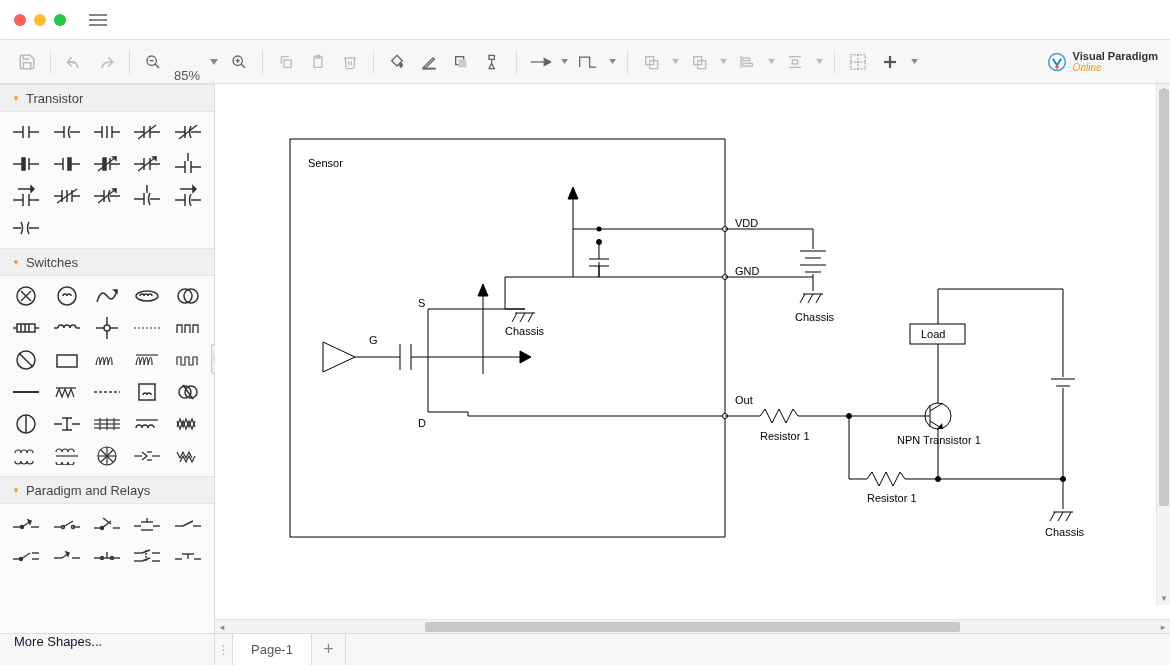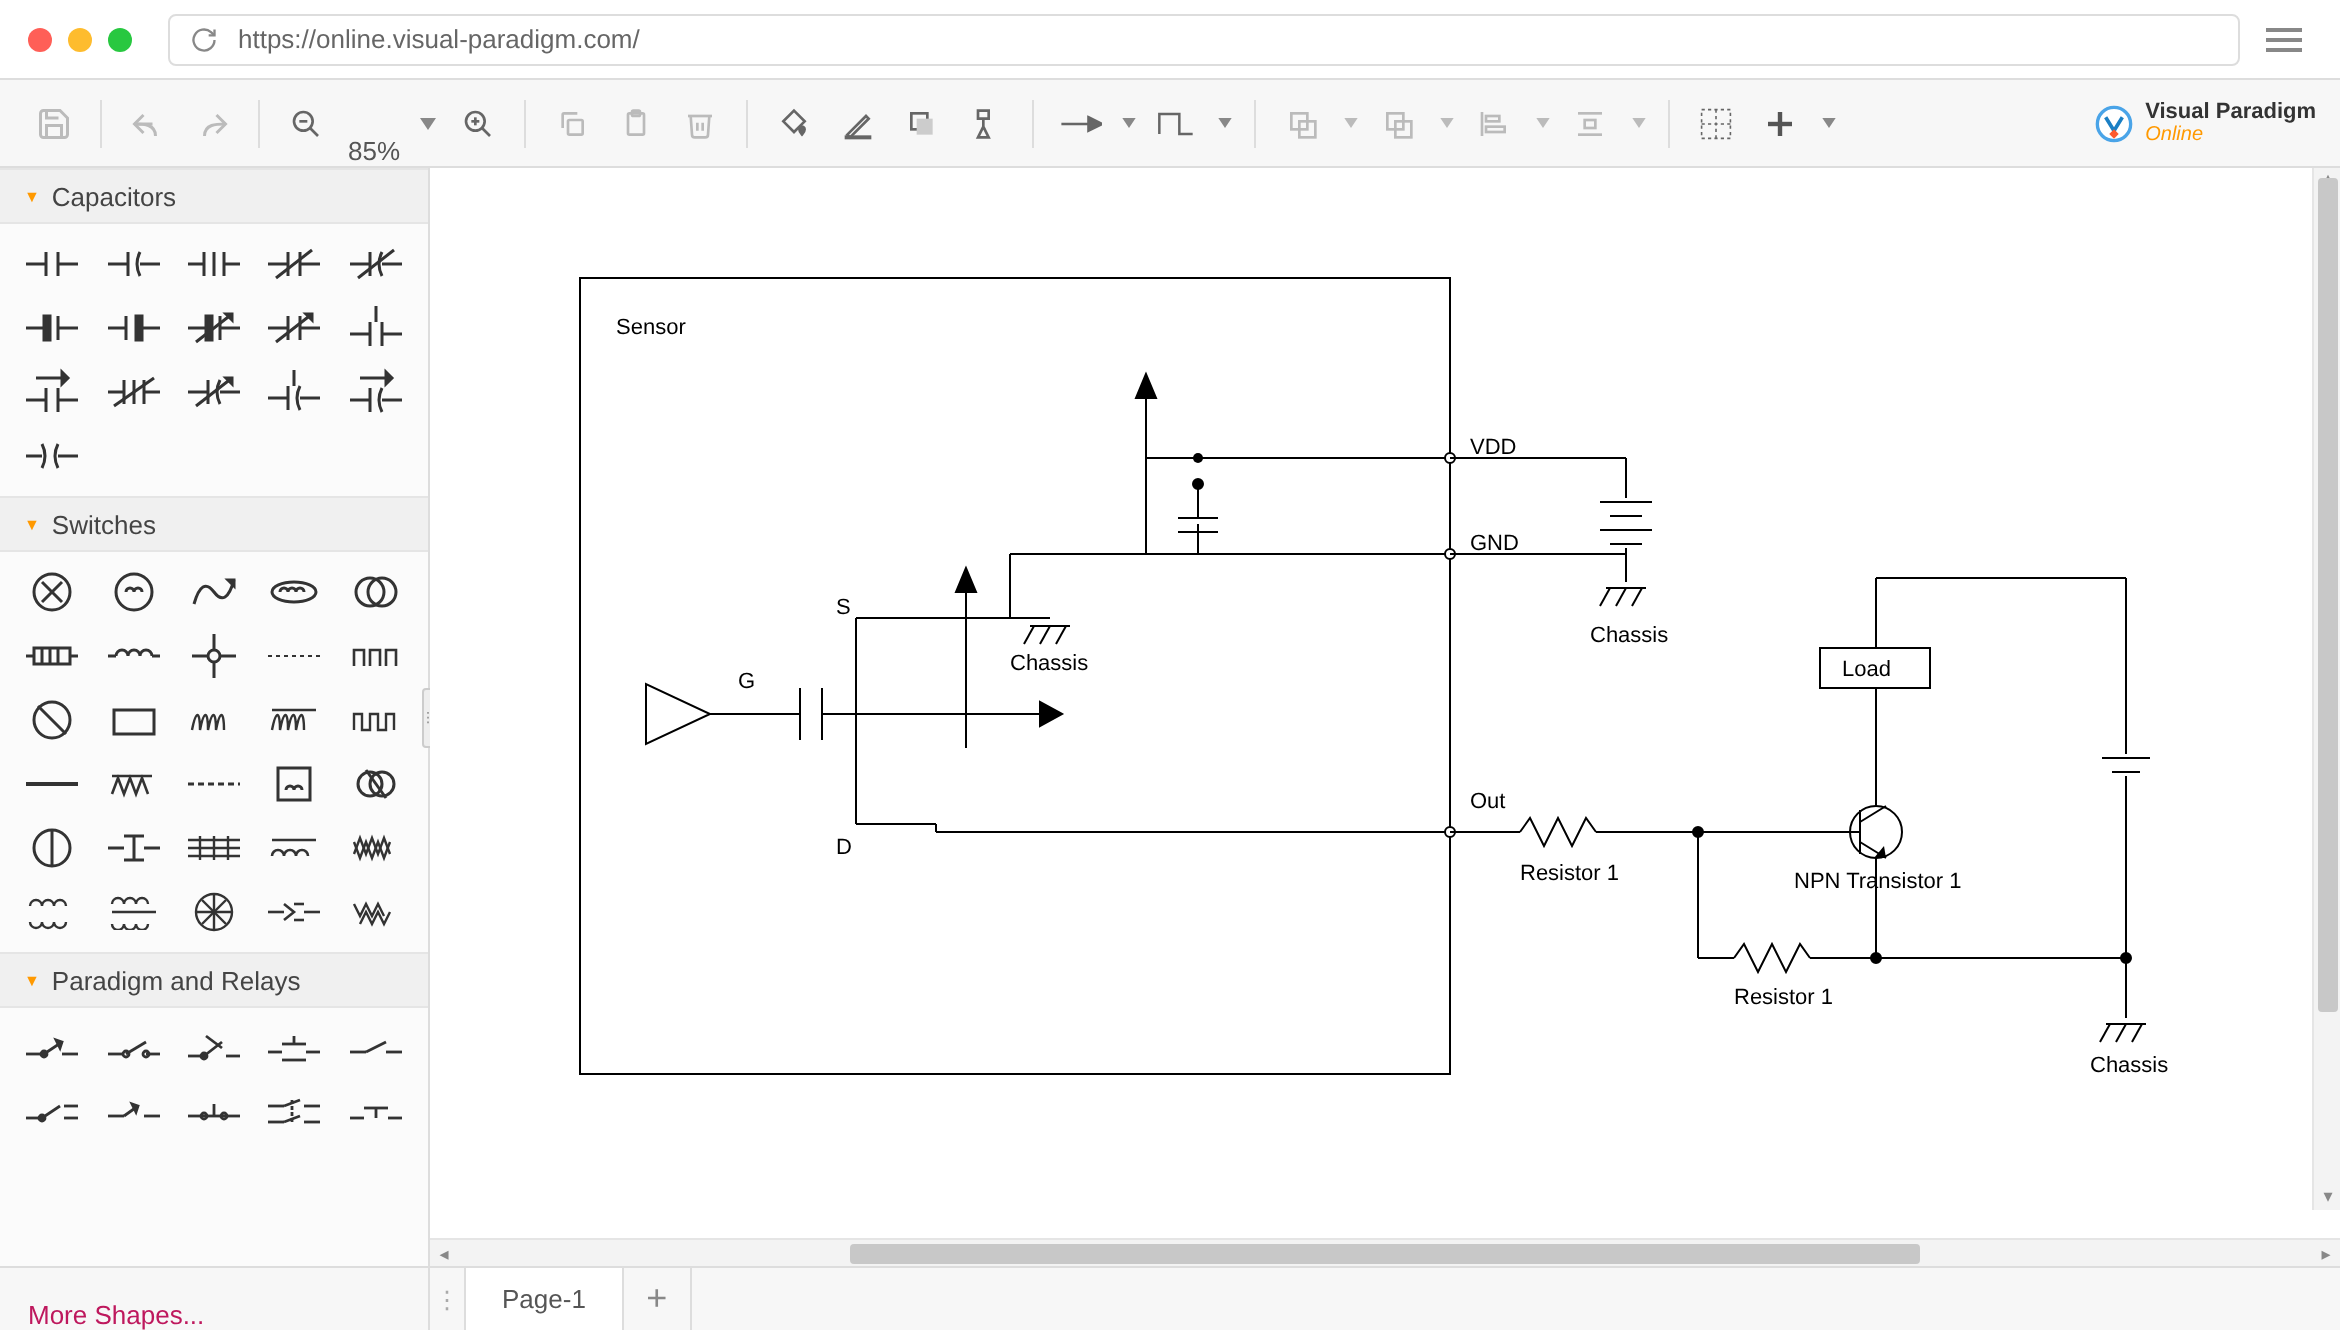--- a/index.html
+++ b/index.html
@@ -44,44 +44,37 @@
   .h-scrollbar { height: 14px; border-top: 1px solid #e5e5e5; background: #f3f3f3; position:relative; }
   .h-scroll-thumb { position:absolute; left:22%; top:2px; height:10px; width:56%; background:#c8c8c8; border-radius:2px; }
   .h-scroll-arrow { position:absolute; top:0; width:14px; height:14px; display:flex; align-items:center; justify-content:center; color:#888; font-size:9px; }
   .h-scroll-arrow.l { left:0; } .h-scroll-arrow.r { right:0; }
   .v-scrollbar { position:absolute; right:0; top:0; bottom:14px; width:14px; border-left:1px solid #e5e5e5; background:#f3f3f3; }
   .v-scroll-thumb { position:absolute; left:2px; top:1%; width:10px; height:80%; background:#c8c8c8; border-radius:2px; }
   .v-scroll-arrow { position:absolute; left:0; width:14px; height:14px; display:flex; align-items:center; justify-content:center; color:#888; font-size:9px; }
   .v-scroll-arrow.t { top:-2px; } .v-scroll-arrow.b { bottom:0; }
 
   .footer { display: flex; align-items: stretch; height: 32px; background: #f7f7f7; border-top: 1px solid #ddd; }
-  .more-shapes { width: 215px; display: flex; align-items: flex-end; padding: 0 14px; color: #be185d; font-size: 13px; border-right: 1px solid #ddd; cursor:pointer; }
+  .more-shapes { width: 215px; display: flex; align-items: flex-start; padding: 0 14px; color: #0f172a; font-size: 13px; border-right: 1px solid #ddd; cursor:pointer; }
   .page-tabs { display: flex; align-items: stretch; }
   .tab-drag { width: 18px; display:flex; align-items:center; justify-content:center; color:#aaa; border-right:1px solid #ddd; }
   .page-tab { display: flex; align-items: center; padding: 0 18px; background: #fff; border-right: 1px solid #ddd; font-size: 13px; color:#555; cursor:pointer; }
   .add-tab { width: 34px; display: flex; align-items: center; justify-content: center; color: #888; font-size: 18px; border-right: 1px solid #ddd; cursor:pointer; }
 
   .splitter-handle { position:absolute; right:-3px; top:50%; transform:translateY(-50%); width:6px; height:30px; background:#eee; border:1px solid #ccc; border-radius:2px; color:#888; font-size:7px; display:flex; align-items:center; justify-content:center; }
 </style>
 </head>
 <body>
 
 <div class="browser-chrome">
   <div class="traffic">
     <div class="tl r"></div>
     <div class="tl y"></div>
     <div class="tl g"></div>
   </div>
-  <div class="url-bar">
-    <svg width="14" height="14" viewBox="0 0 24 24" fill="none" stroke="#888" stroke-width="2">
-        <path d="M21 12a9 9 0 1 1-3-6.7L21 8"></path>
-        <polyline points="21 3 21 8 16 8"></polyline>
-      </svg>
-    <span class="url-text">https://online.visual-paradigm.com/</span>
-  </div>
   <div class="hamburger">
     <svg width="18" height="14" viewBox="0 0 18 14" stroke="#888" stroke-width="2">
         <line x1="0" y1="2" x2="18" y2="2"></line>
         <line x1="0" y1="7" x2="18" y2="7"></line>
         <line x1="0" y1="12" x2="18" y2="12"></line>
       </svg>
   </div>
 </div>
 
 <div class="toolbar">
@@ -277,21 +270,21 @@
 
 <div class="workspace">
 
   <div class="sidebar">
     <div class="collapse-arrow">▴</div>
     <div class="palette-scroll">
 
       <div class="cat">
         <div class="cat-header">
             <span class="tri">▼</span>
-            <span>Capacitors</span>
+            <span>Transistor</span>
           </div>
         <div class="shape-grid">
           <div class="shape-cell">
               <svg width="26" height="16" stroke="#333" stroke-width="1.5">
                 <line x1="0" y1="8" x2="10" y2="8"></line>
                 <line x1="10" y1="2" x2="10" y2="14"></line>
                 <line x1="16" y1="2" x2="16" y2="14"></line>
                 <line x1="16" y1="8" x2="26" y2="8"></line>
               </svg>
             </div>

